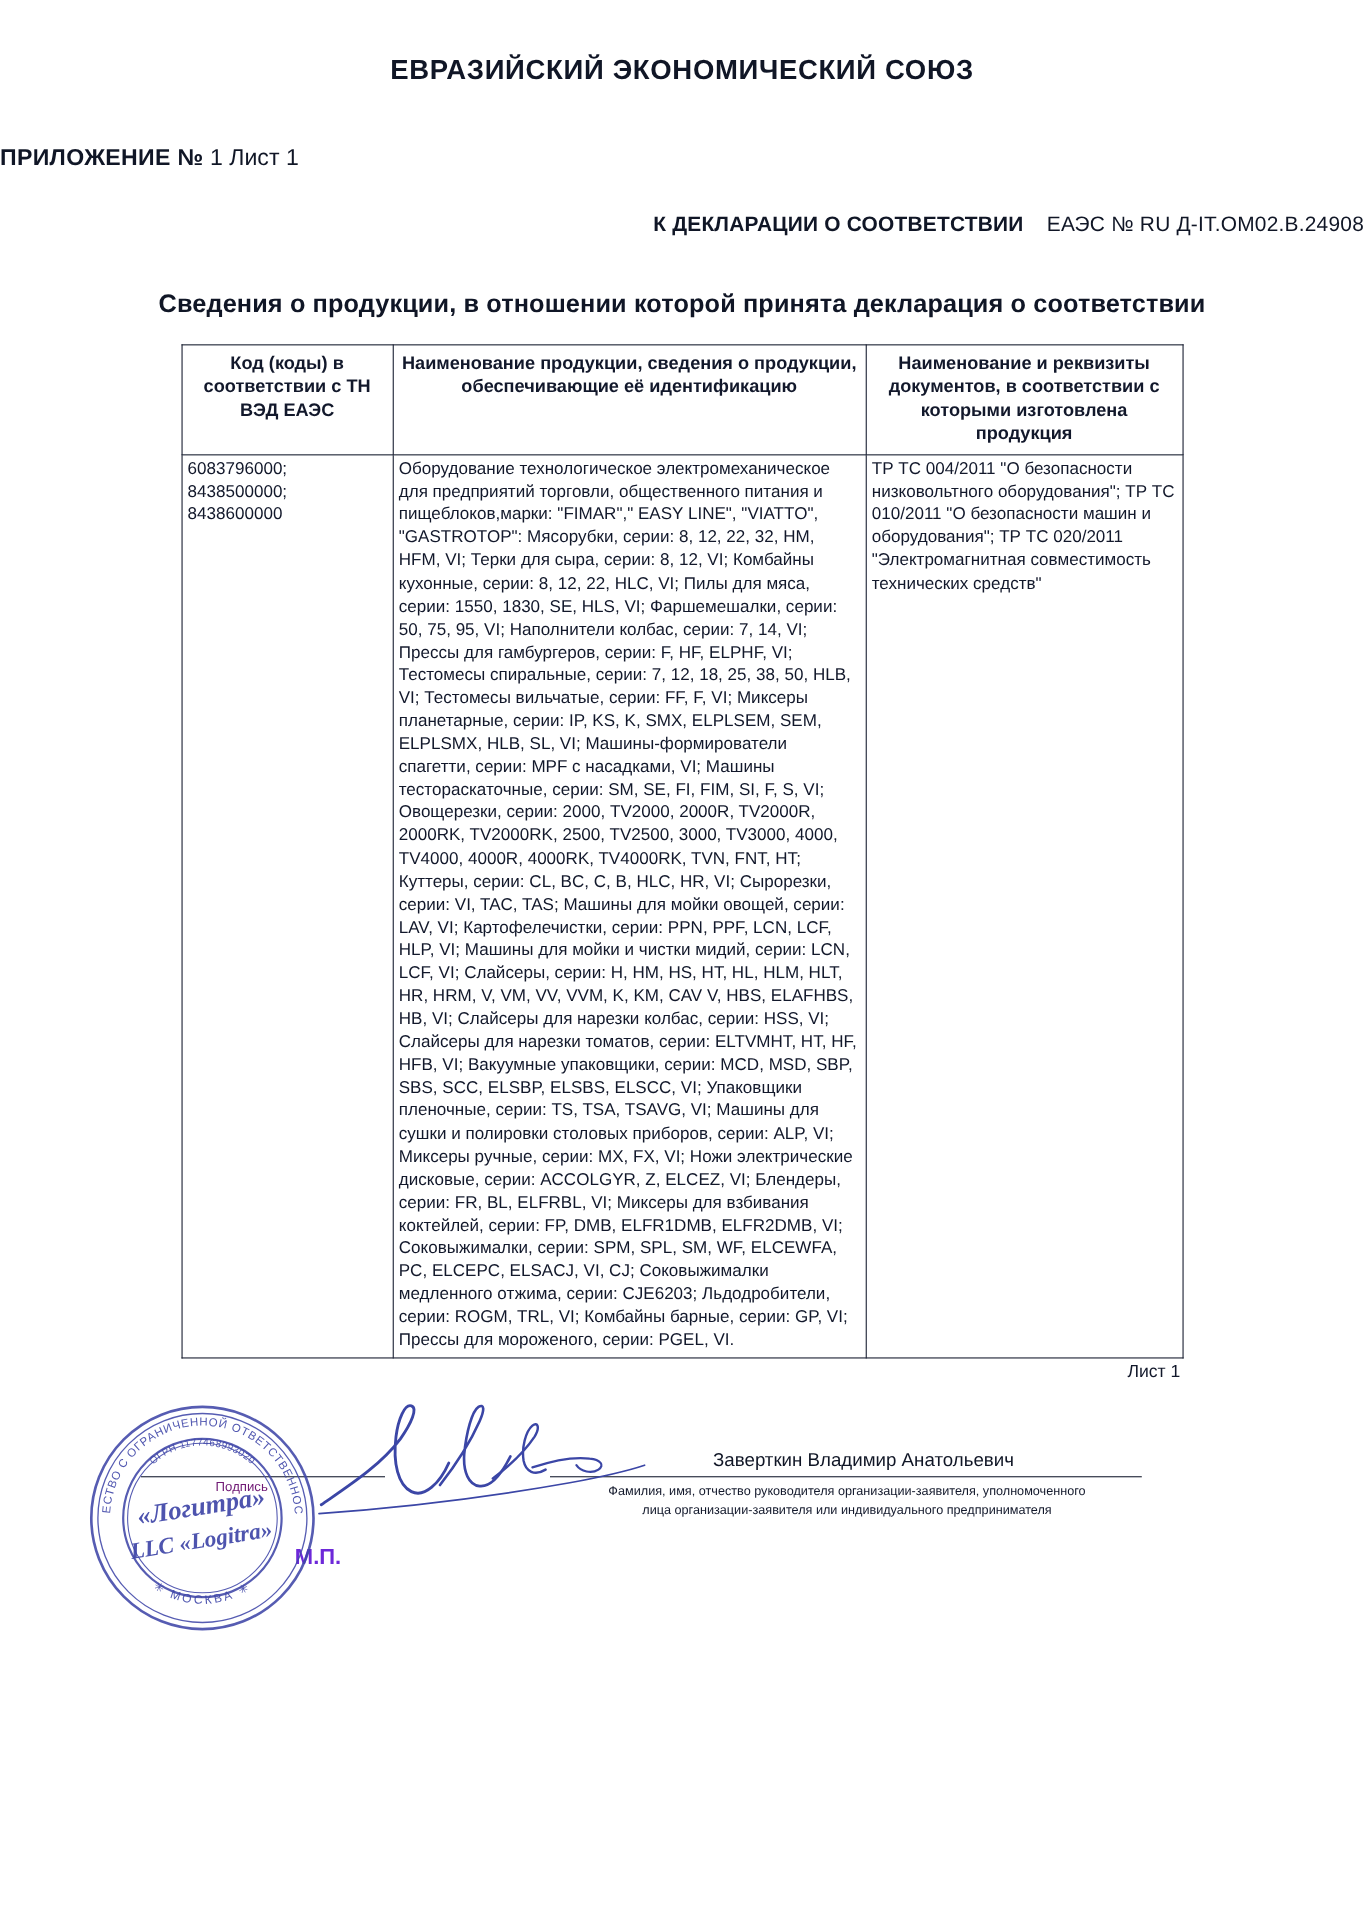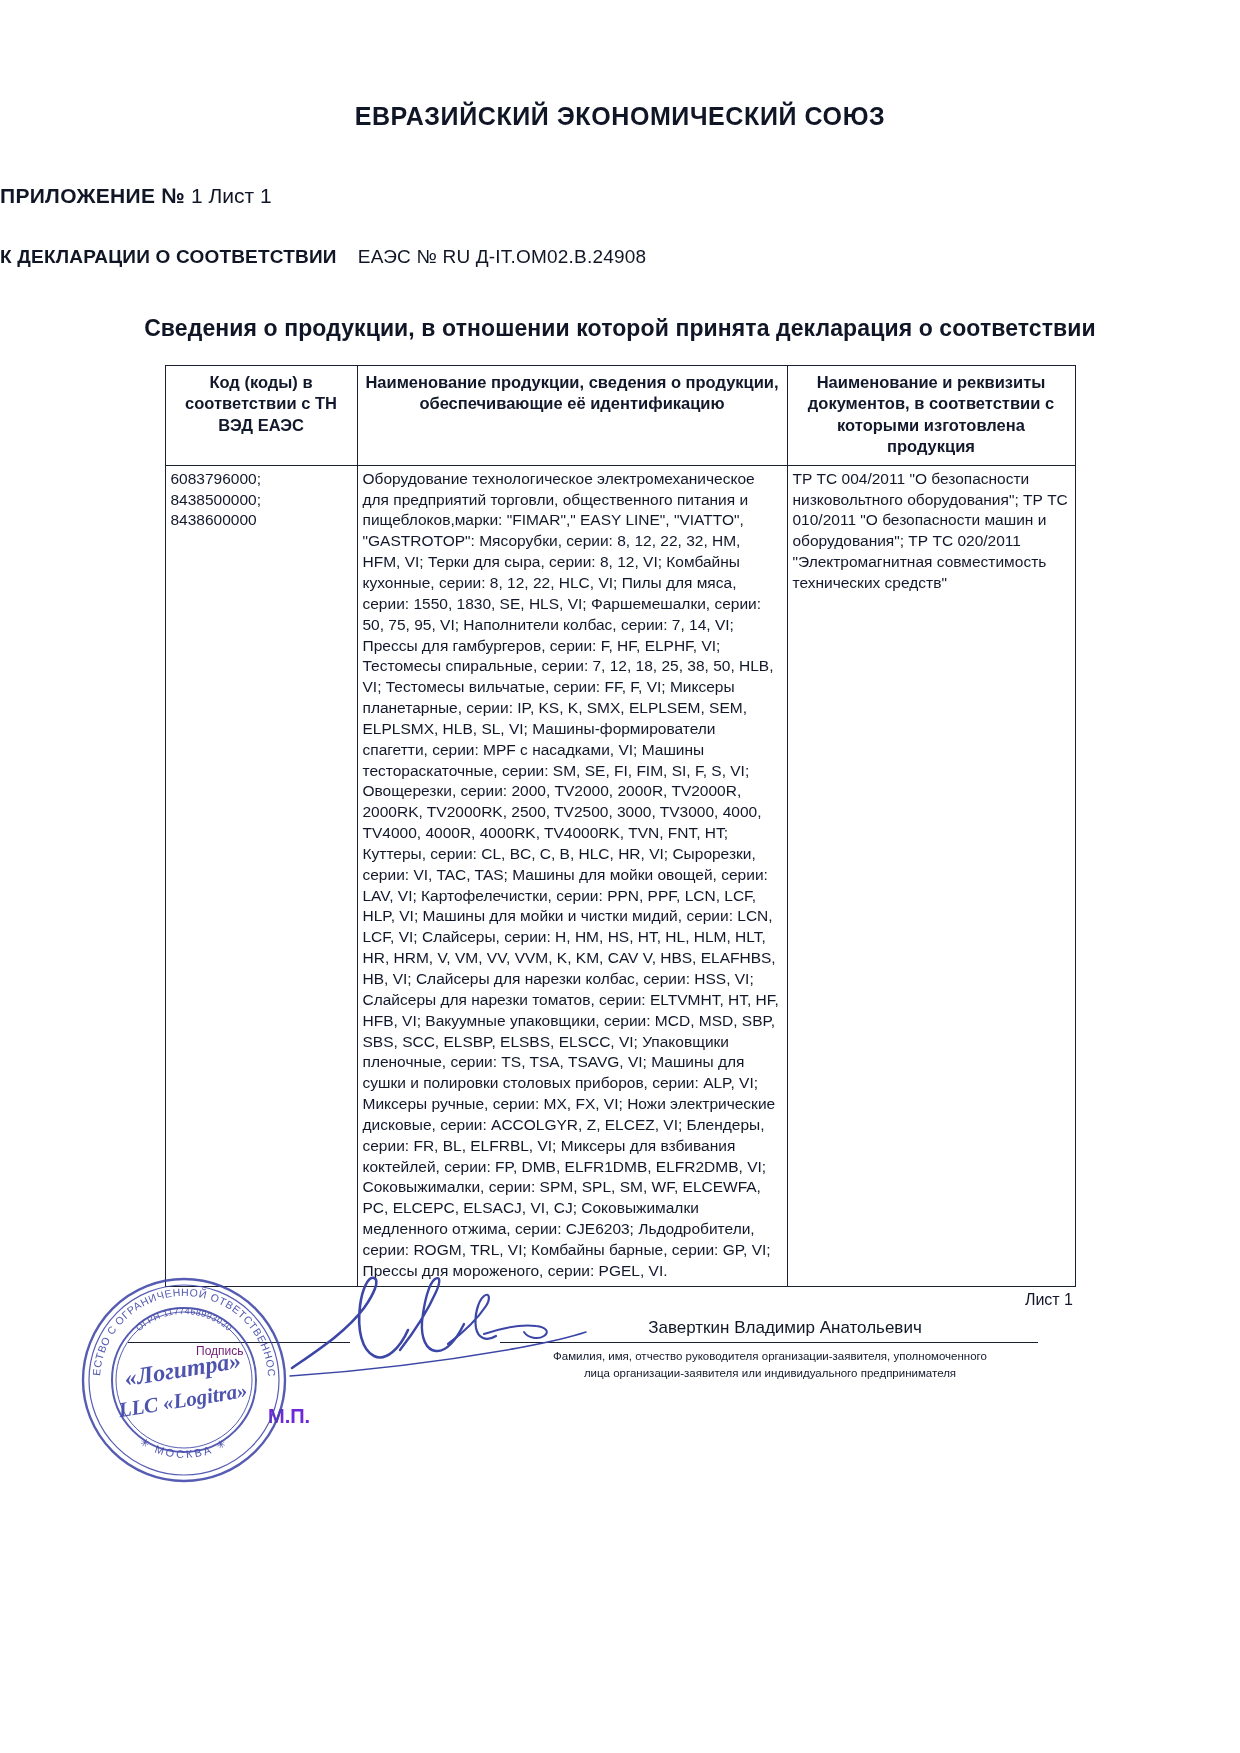--- a/index.html
+++ b/index.html
@@ -21,38 +21,38 @@
     inset: 0;
     padding: 0;
   }
 
   
   .doc-title {
     text-align: center;
     font-size: 25px;
     font-weight: bold;
     letter-spacing: 0.6px;
-    margin-top: 102px;
+    margin-top: 50px;
     color: #101626;
   }
   .annex-line {
     text-align: left;
     margin-top: 53px;
     font-size: 21px;
     color: #101626;
   }
   .annex-line .b {
     font-weight: bold;
     letter-spacing: 0.3px;
   }
   .annex-line .n {
     font-weight: normal;
   }
   .decl-line {
-    text-align: left;
+    text-align: right;
     margin-top: 38px;
     font-size: 19px;
     color: #101626;
   }
   .decl-line .b {
     font-weight: bold;
     letter-spacing: 0.2px;
   }
   .decl-line .n {
     font-weight: normal;

